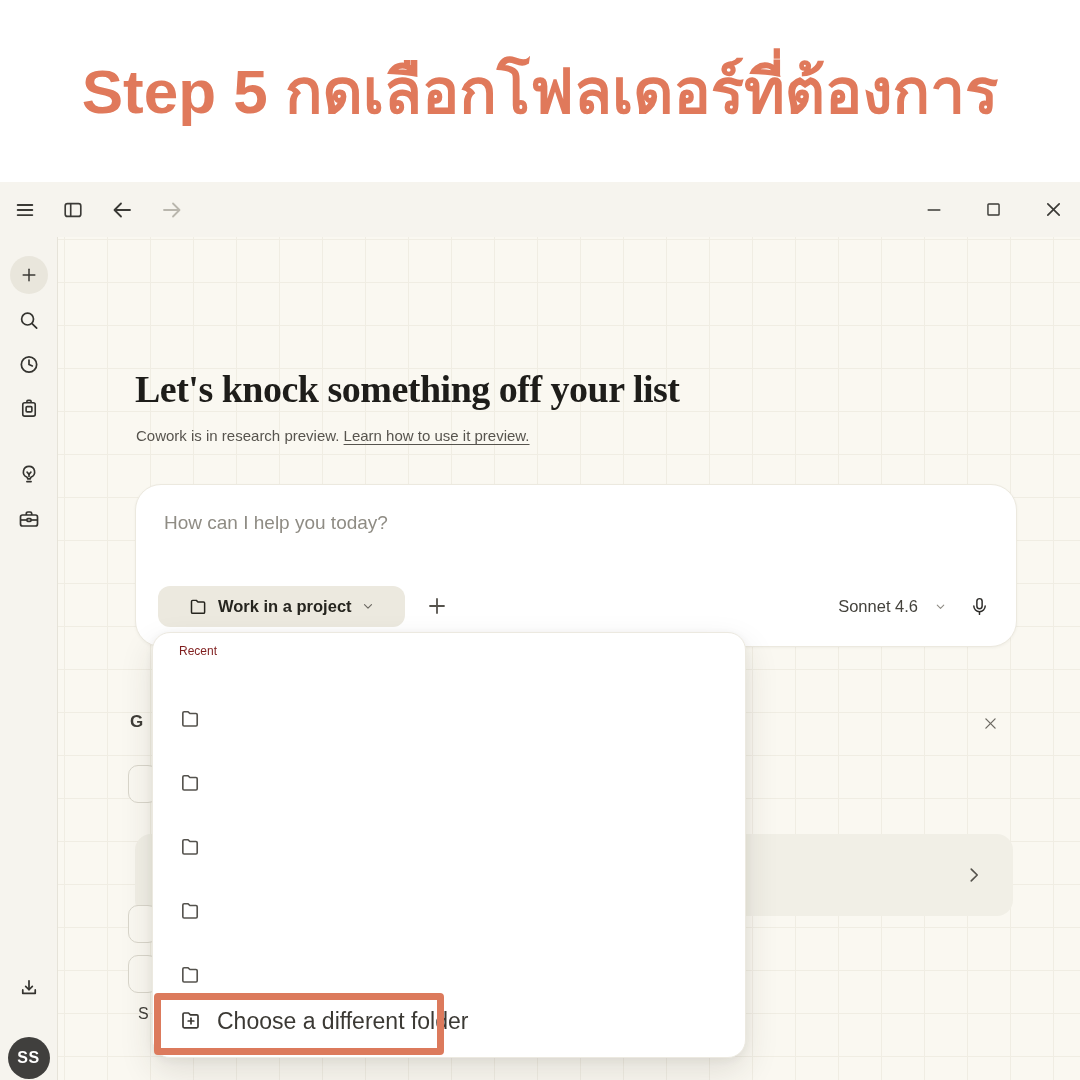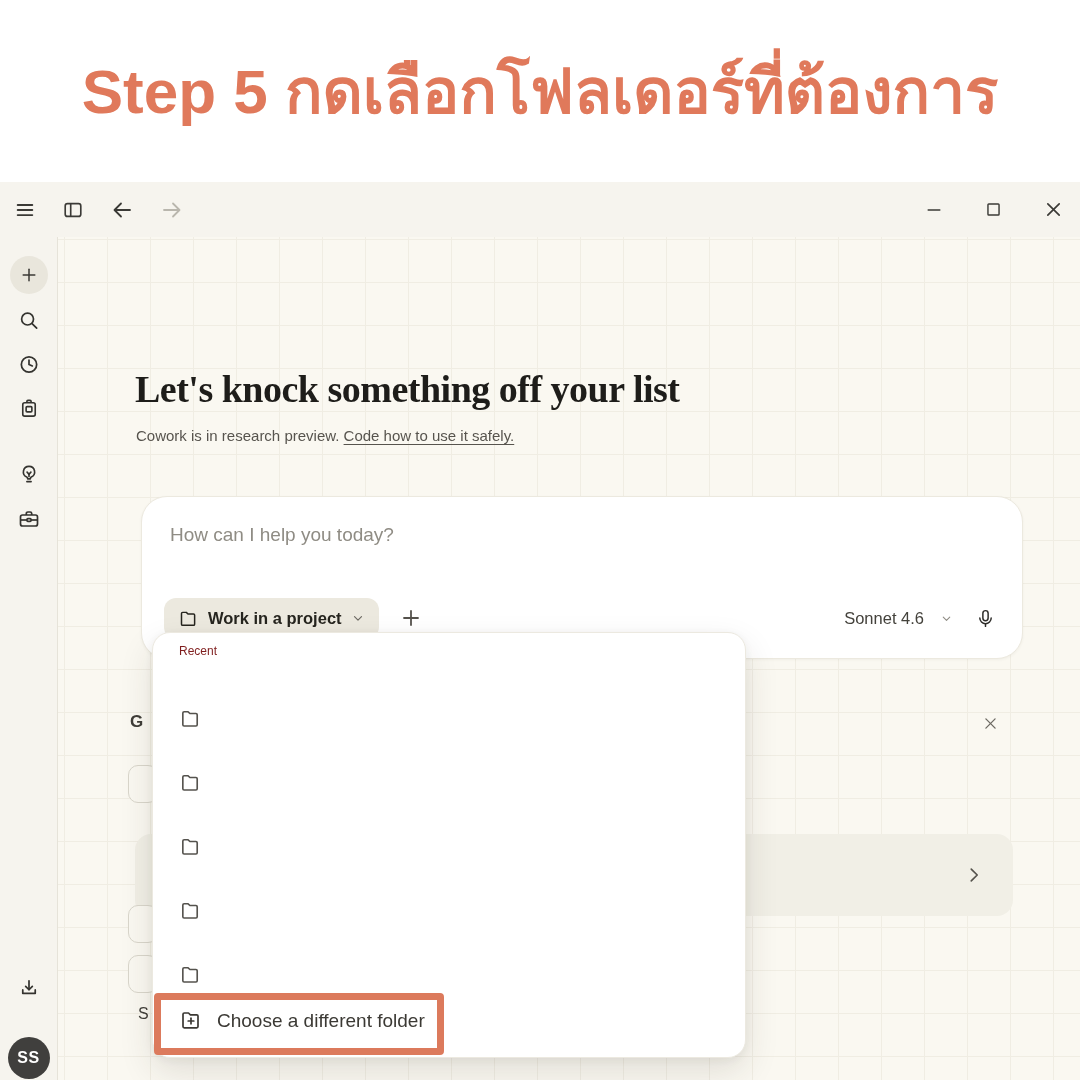--- a/index.html
+++ b/index.html
@@ -76,35 +76,34 @@
   .heading {
     position:absolute; left:77px; top:130px;
     font-family:"Liberation Serif", serif; font-weight:800; font-size:38px;
     letter-spacing:-0.5px; color:#1E1D1A; white-space:nowrap;
   }
   .subnote { position:absolute; left:78px; top:190px; font-size:15px; color:#57544E; }
   .subnote a { color:#57544E; text-decoration:underline; text-underline-offset:3px; cursor:pointer; }
 
   
   .composer {
-    position:absolute; left:83px; top:247px; width:882px; height:163px;
+    position:absolute; left:77px; top:247px; width:882px; height:163px;
     background:#FFFFFF; border:1px solid #ECE9DF; border-radius:26px;
     box-shadow:0 1px 3px rgba(60,55,40,.05);
-    margin-top:12px;
   }
   .composer .placeholder {
     position:absolute; left:28px; top:27px; font-size:19px; color:#8F8C84;
   }
   .composer .bottom-row {
     position:absolute; left:22px; right:26px; bottom:18px; height:44px;
     display:flex; align-items:center;
   }
   .project-pill {
     display:flex; align-items:center; gap:9px; background:#ECE9DF;
-    border-radius:12px; padding:10px 14px; cursor:pointer; color:#26251F;
+    border-radius:12px; padding:10px 30px; cursor:pointer; color:#26251F;
   }
   .project-pill .lbl { font-size:16.5px; font-weight:700; }
   .attach-plus { margin-left:20px; color:#55524C; cursor:pointer; display:flex; }
   .bottom-row .spacer { flex:1; }
   .model-select { display:flex; align-items:center; gap:16px; color:#44423C; font-size:16.5px; cursor:pointer; }
   .mic { margin-left:22px; color:#2E2D2A; cursor:pointer; display:flex; }
 
   
   .bg-frag-heading { position:absolute; left:72px; top:475px; font-size:17px; font-weight:700; color:#3F3D38; }
   .bg-close { position:absolute; left:924px; top:478px; color:#6B6861; cursor:pointer; }
@@ -118,22 +117,22 @@
 
   
   .dropdown {
     position:absolute; left:94px; top:395px; width:594px; height:426px;
     background:#FFFFFF; border:1px solid #ECE9E0; border-radius:18px;
     box-shadow:0 14px 34px rgba(50,45,30,.12), 0 2px 8px rgba(50,45,30,.06);
   }
   .dropdown .section-label { position:absolute; left:26px; top:11px; font-size:12px; color:#7f1d1d; }
   .folder-row { position:absolute; left:26px; height:30px; display:flex; align-items:center; color:#55534E; cursor:pointer; }
   .action-row {
-    position:absolute; left:26px; top:375px; display:flex; align-items:flex-end; gap:14px;
-    color:#3B3934; font-size:19px; cursor:pointer;
+    position:absolute; left:26px; top:375px; display:flex; align-items:flex-start; gap:14px;
+    color:#3B3934; font-size:23px; cursor:pointer;
   }
   .highlight-box {
     position:absolute; left:1px; top:360px; width:290px; height:62px;
     border:7px solid #DC7A5C; border-radius:4px; pointer-events:none; z-index:5;
   }
 
   svg { display:block; }
 </style>
 </head>
 <body>
@@ -249,21 +248,21 @@
           </svg>
       </span>
       <span class="side-icon" style="top:800px;">
         <span class="avatar">SS</span>
       </span>
     </div>
 
     <div class="main">
 
       <div class="heading">Let's knock something off your list</div>
-      <div class="subnote"><span>Cowork is in research preview. </span><a>Code how to use it safely.</a></div>
+      <div class="subnote"><span>Cowork is in research preview. </span><a>Learn how to use it preview.</a></div>
 
       <div class="composer">
         <div class="placeholder">How can I help you today?</div>
         <div class="bottom-row">
           <div class="project-pill">
             <span>
               <svg width="21" height="21" viewBox="0 0 24 24" fill="none" stroke="#26251F" stroke-width="1.7" stroke-linejoin="round">
                   <path d="M4 18.5V6.3c0-.7.6-1.3 1.3-1.3h4.2l1.9 1.8h6.3c.7 0 1.3.6 1.3 1.3v10.4c0 .7-.6 1.3-1.3 1.3H5.3c-.7 0-1.3-.6-1.3-1.3z"></path>
                 </svg>
             </span>

